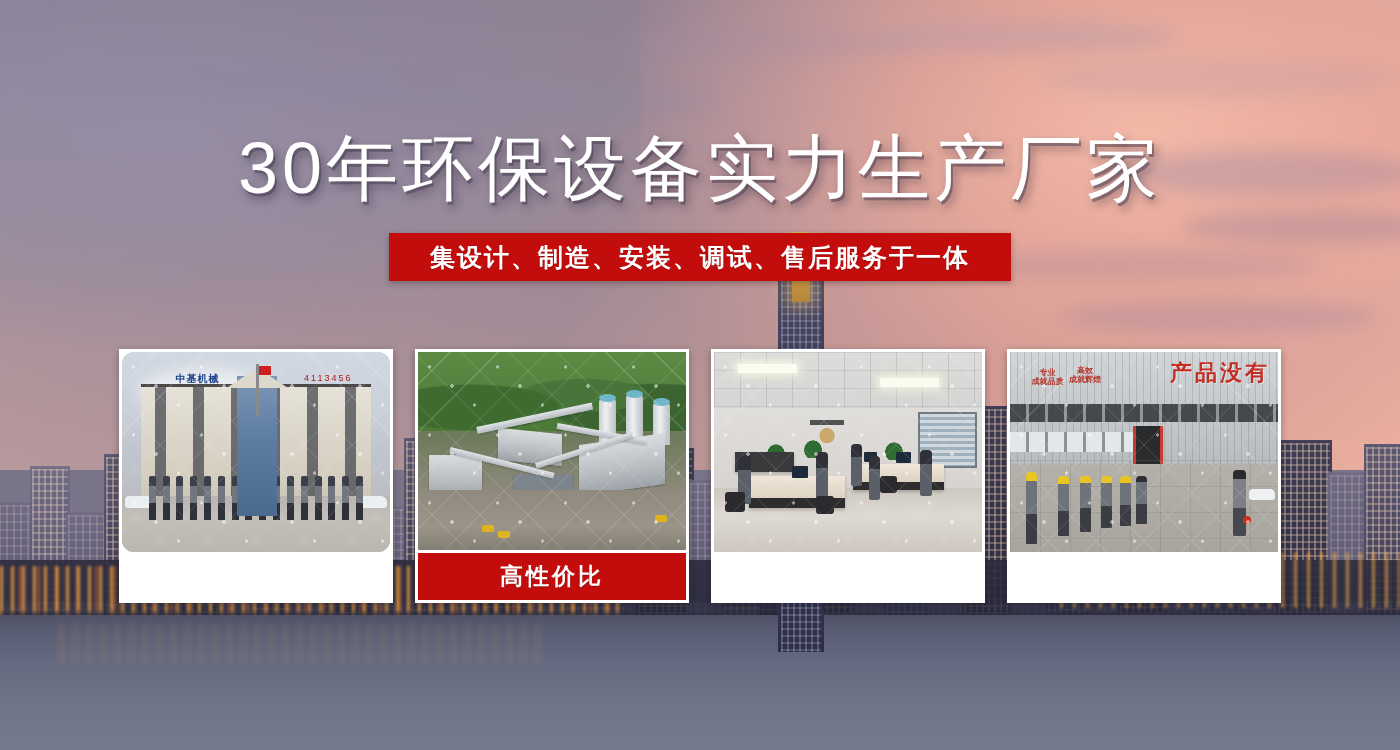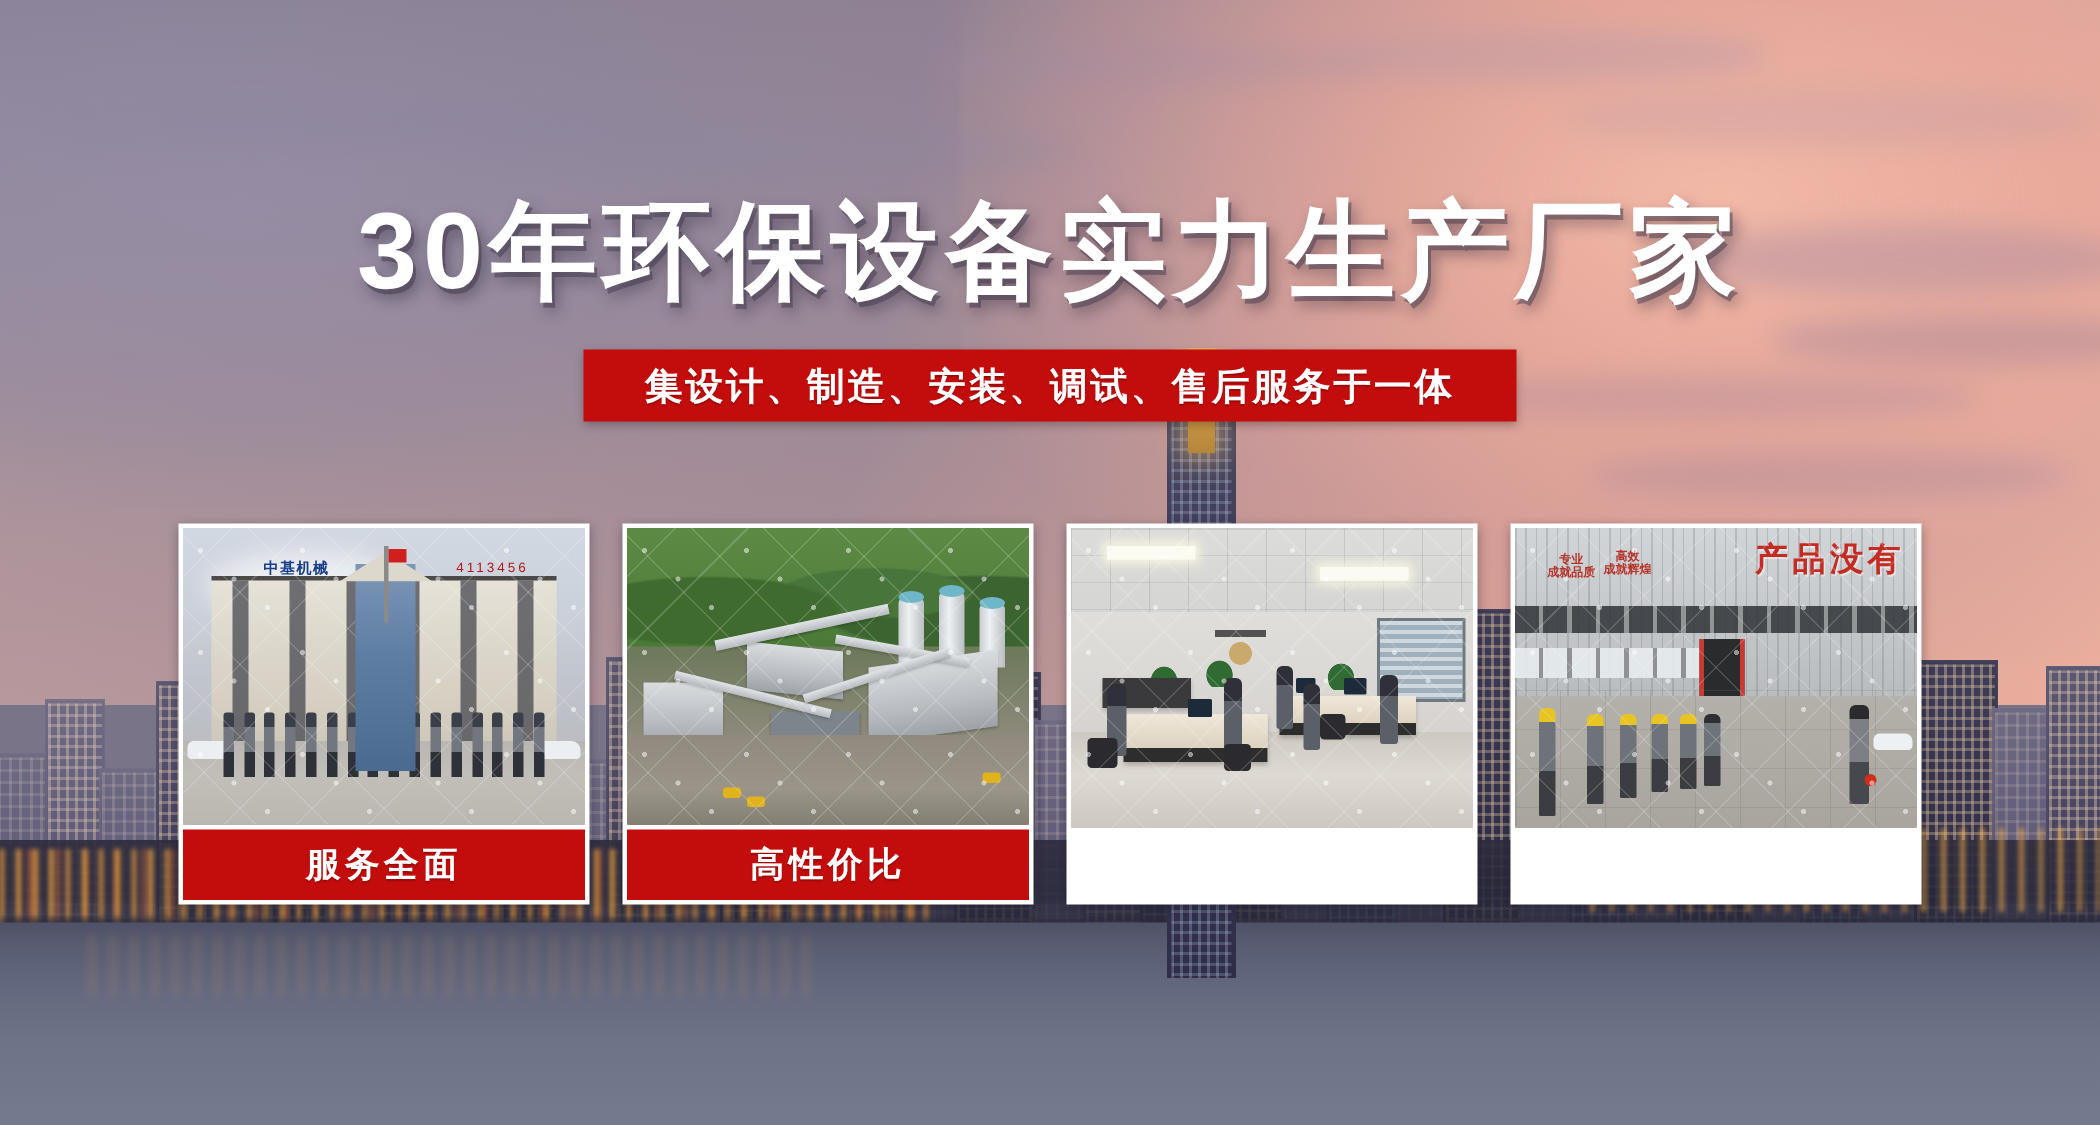--- a/index.html
+++ b/index.html
@@ -190,21 +190,21 @@
       rgba(255,170,80,0.28) 0 3px, transparent 3px 14px);
     filter:blur(3px);
     opacity:.8;
   }
 
   
   .headline{
     position:absolute; left:0; top:132px; width:1400px;
     text-align:center;
     font-size:72px;
-    font-weight:bold;
+    font-weight:normal;
     color:#ffffff;
     letter-spacing:4px;
     line-height:1.0;
     text-shadow:
       2px 3px 0 rgba(60,50,70,0.45),
       4px 6px 10px rgba(40,34,54,0.45);
     z-index:9;
     white-space:nowrap;
   }
 
@@ -271,21 +271,21 @@
     content:"";
     position:absolute; inset:0;
     background-image:
       radial-gradient(circle at 17% 22%, rgba(255,255,255,0.5) 0 1.6px, transparent 1.8px),
       radial-gradient(circle at 50% 50%, rgba(255,255,255,0.5) 0 1.6px, transparent 1.8px),
       radial-gradient(circle at 83% 78%, rgba(255,255,255,0.5) 0 1.6px, transparent 1.8px);
     background-size:68px 68px;
   }
 
   
-  .p1{ background:linear-gradient(180deg,#cdd3dd 0%,#c6ccd8 30%,#bfc3cb 55%,#b5b4b4 100%); }
+  .p1{ background:linear-gradient(180deg,#cdd3dd 0%,#c6ccd8 30%,#bfc3cb 55%,#b5b4b4 100%);border-radius:12px; }
   .p1 .sky1{ position:absolute; left:0; top:0; width:100%; height:46%;
     background:linear-gradient(180deg,#d2d8e2 0%,#cbd1db 60%,#c3c7cf 100%);}
   .p1 .sky1::after{ content:""; position:absolute; left:6%; top:18%;
     width:50%; height:50%; background:rgba(255,255,255,.6);
     border-radius:50%; filter:blur(8px);}
   .p1 .bldg{
     position:absolute; left:7%; top:16%; width:86%; height:62%;
     background:linear-gradient(180deg,#e6e2d8 0%,#ded9cd 30%,#d5cfc2 70%,#cbc5b8 100%);
     border-top:3px solid #4c4a48;
   }
@@ -609,23 +609,20 @@
             <div class="person"></div>
           <div class="person"></div>
             <div class="person"></div>
             <div class="person"></div>
           <div class="person"></div>
             <div class="person"></div>
             <div class="person"></div>
           <div class="person"></div>
         </div>
         <div class="wm"></div>
-      </div>
-      <div class="card-cap">
-        <span>服务全面</span>
       </div>
     </div>
 
     <div class="card">
       <div class="card-photo p2">
         <div class="forest"></div>
         <div class="silo" style="right:16%;"></div>
         <div class="silo" style="right:26%; top:24%; height:23%;"></div>
         <div class="silo" style="right:6%;  top:26%; height:21%;"></div>
         <div class="shed" style="left:60%; top:44%; width:32%; height:26%;

